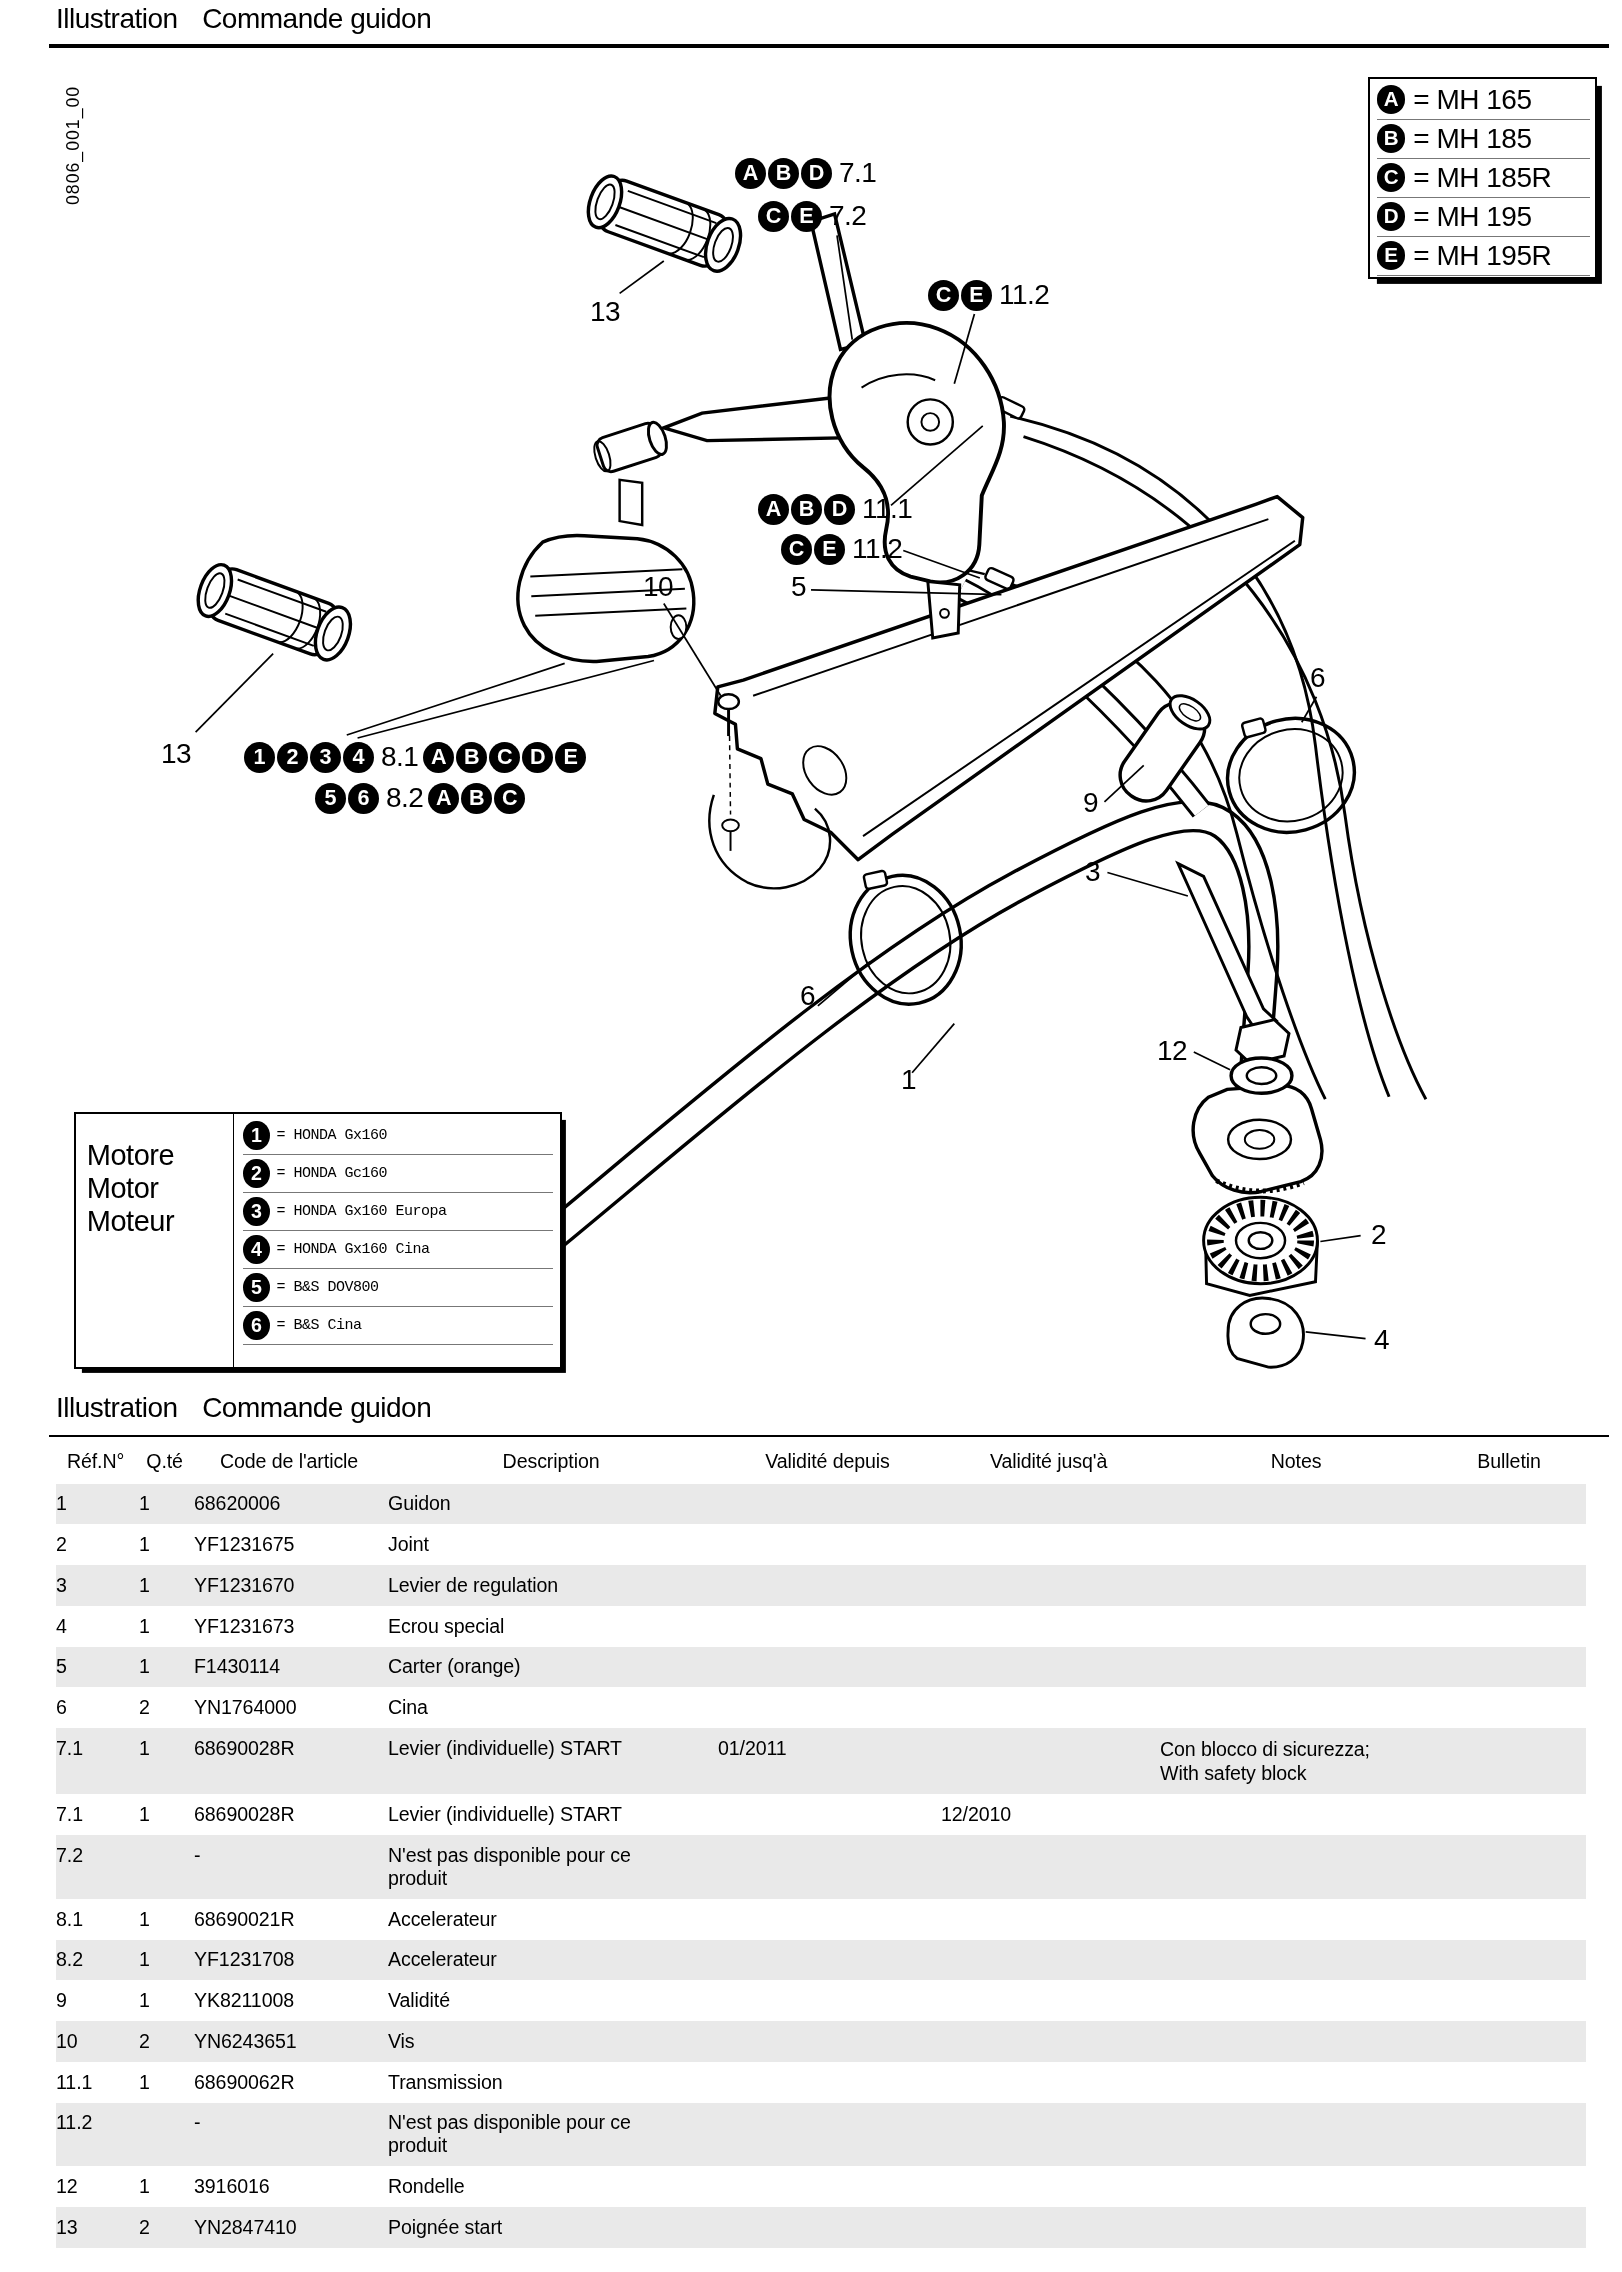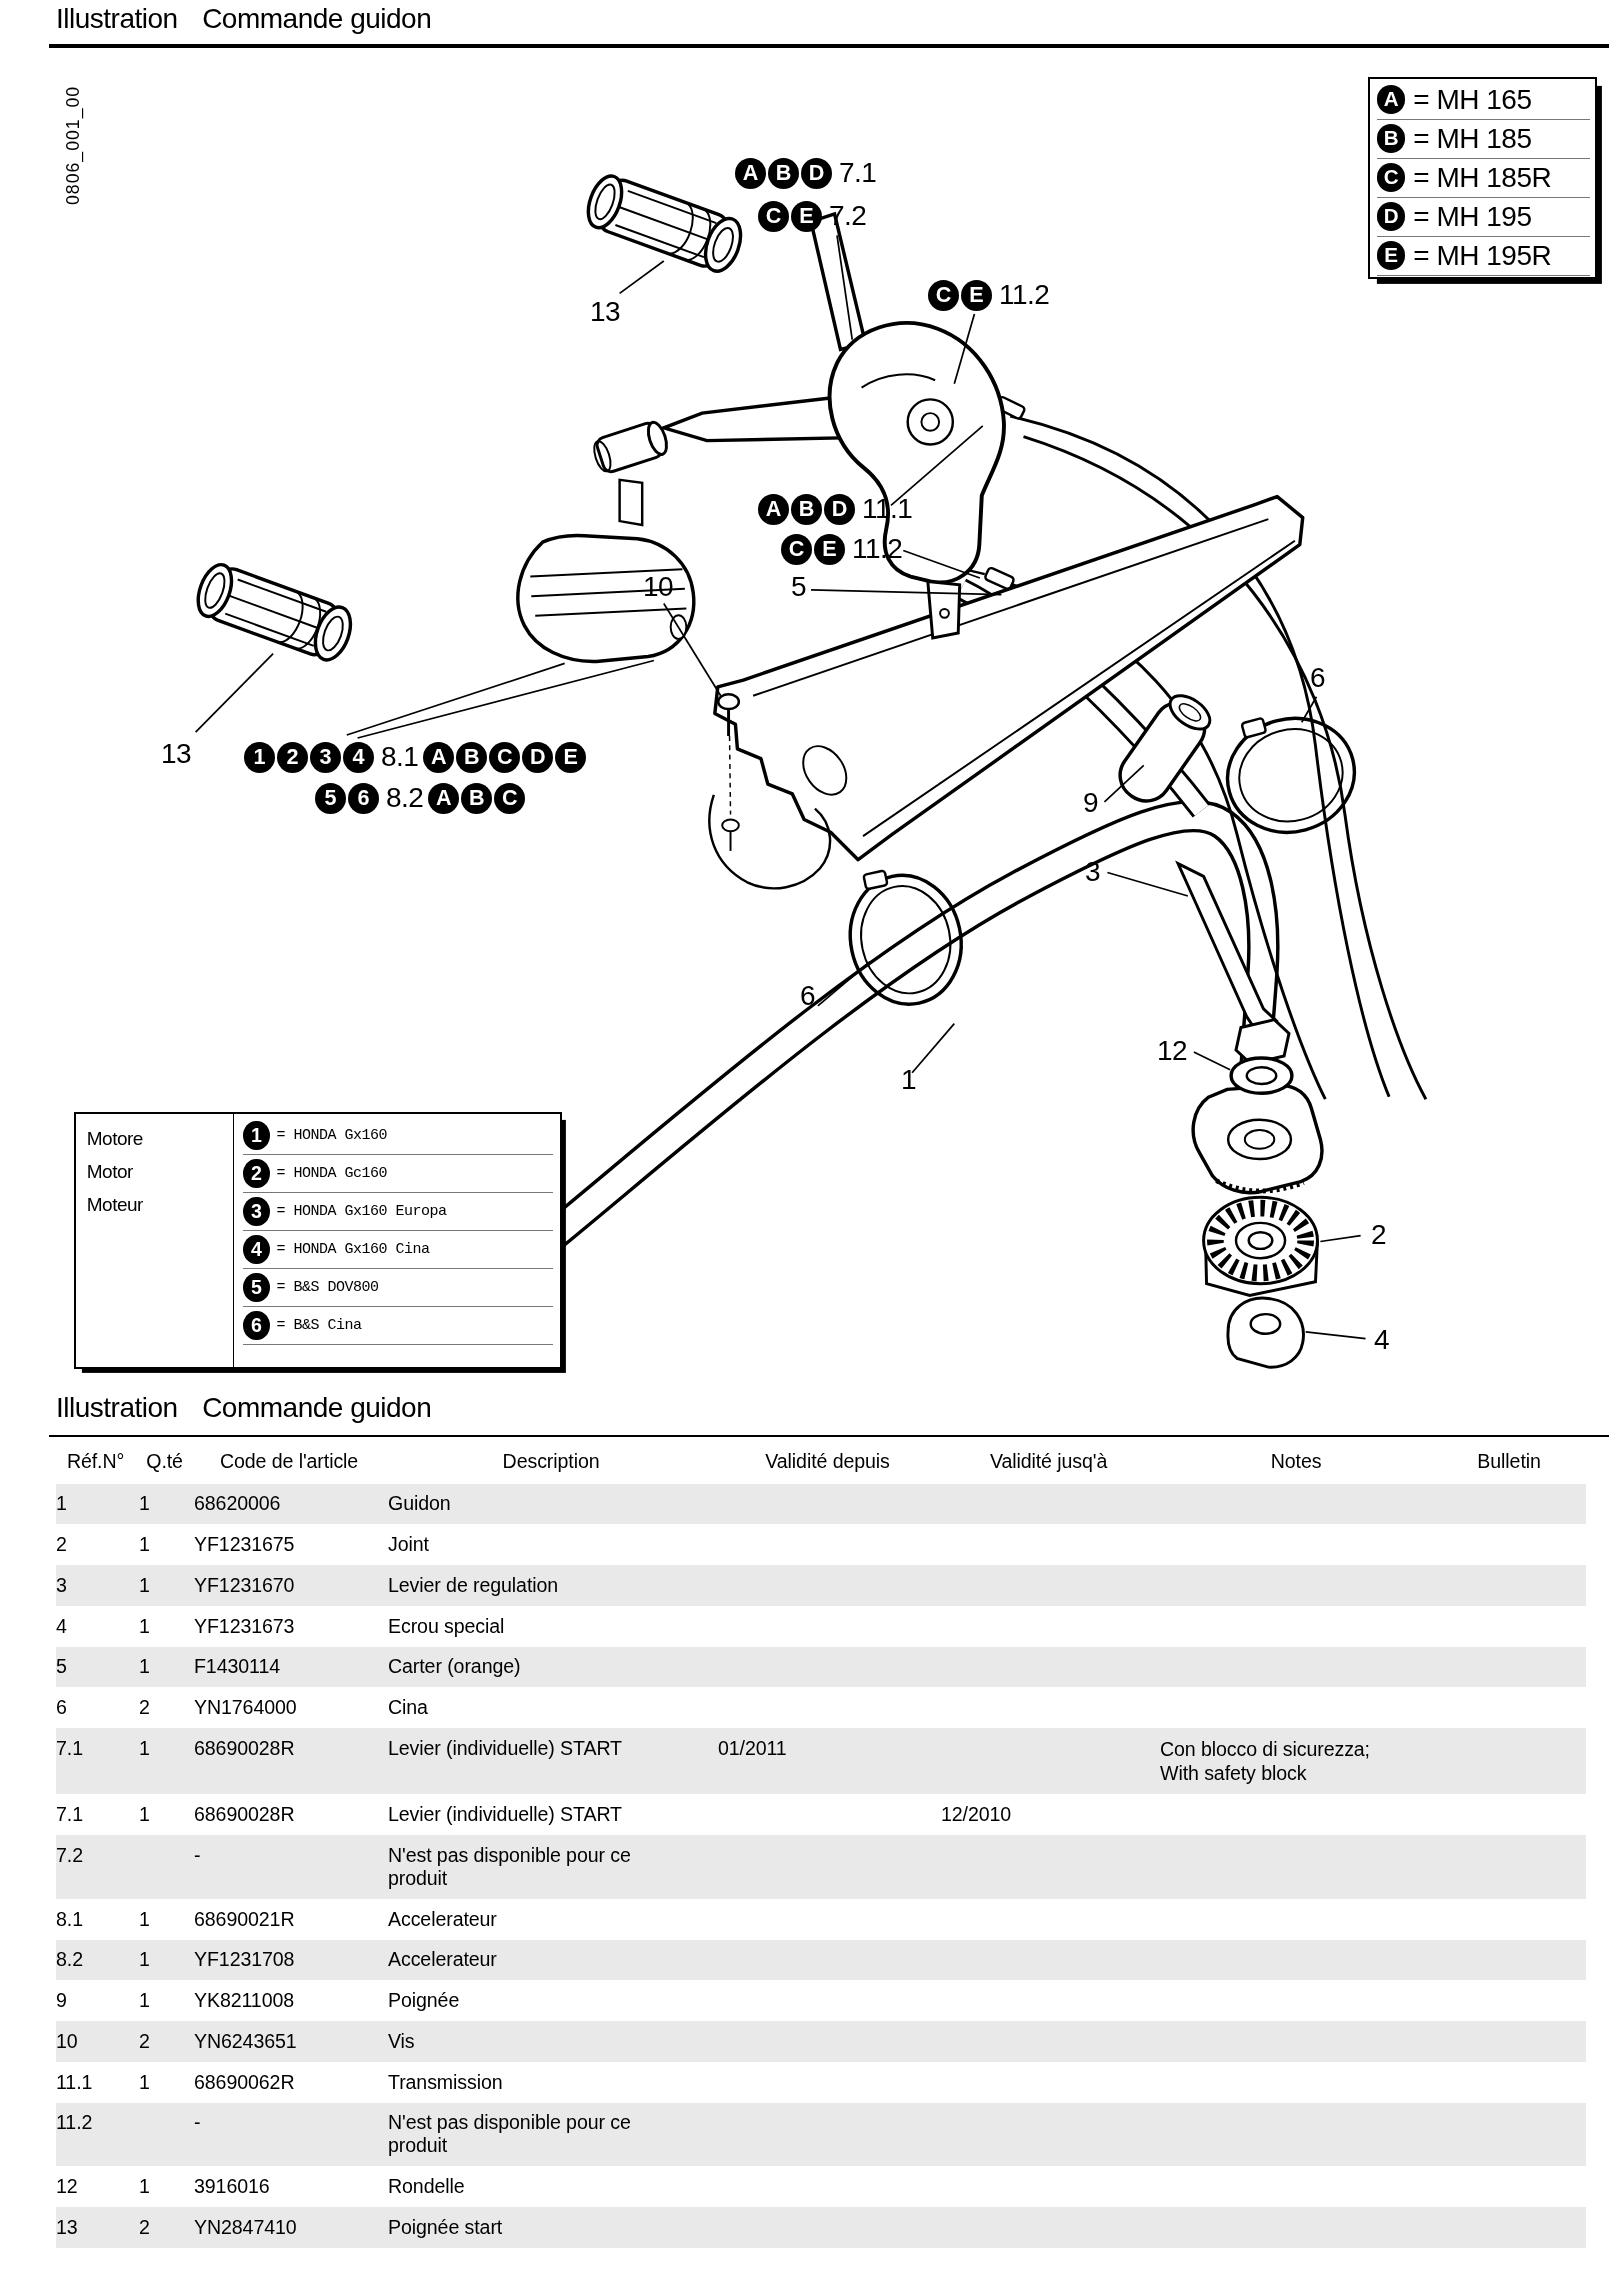--- a/index.html
+++ b/index.html
@@ -24,21 +24,21 @@
   
   .model-legend{position:absolute;left:1368px;top:27.5px;width:225px;background:#fff;
                 border:2px solid #000;box-shadow:6.9px 6.9px 0 -2px #000;padding:2px 0 1px 0;}
   .legend-row{display:flex;align-items:center;height:38px;margin:0 4.9px 0 6.9px;
               border-bottom:1.5px double #777;}
   .legend-label{font-size:28px;margin-left:7.9px;letter-spacing:-0.5px;white-space:nowrap;}
 
   
   .motor-legend{position:absolute;left:74px;top:1063px;width:484px;height:253px;background:#fff;
                 border:2px solid #000;box-shadow:5.9px 5.9px 0 -2px #000;display:flex;}
-  .motor-left{width:146px;padding:7.9px 0 0 10.8px;font-size:19px;line-height:33px;letter-spacing:-0.5px;}
+  .motor-left{width:146px;padding:7.9px 0 0 10.8px;font-size:29px;line-height:33px;letter-spacing:-0.5px;margin-top:17px;}
   .motor-divider{width:1.5px;background:#000;}
   .motor-rows{flex:1;padding:2.9px 6.9px 0 8.8px;}
   .motor-row{display:flex;align-items:center;height:37px;border-bottom:1.5px double #777;}
   .motor-label{font-size:15px;margin-left:6.9px;letter-spacing:-0.5px;white-space:nowrap;font-family:Liberation Mono, monospace;}
 
   
   .callout{position:absolute;display:flex;align-items:center;height:34px;white-space:nowrap;}
   .co-label{font-size:28px;margin:0 4.9px;letter-spacing:-0.5px;}
 
   
@@ -494,21 +494,21 @@
         <td class="c-desc"><span class="wrap">Accelerateur</span></td>
         <td class="c-from"></td>
         <td class="c-to"></td>
         <td class="c-notes"><span class="notes"></span></td>
         <td class="c-bulletin"></td>
       </tr>
       <tr>
         <td class="c-ref">9</td>
         <td class="c-qty">1</td>
         <td class="c-code">YK8211008</td>
-        <td class="c-desc"><span class="wrap">Poignée</span></td>
+        <td class="c-desc"><span class="wrap">Validité</span></td>
         <td class="c-from"></td>
         <td class="c-to"></td>
         <td class="c-notes"><span class="notes"></span></td>
         <td class="c-bulletin"></td>
       </tr>
       <tr>
         <td class="c-ref">10</td>
         <td class="c-qty">2</td>
         <td class="c-code">YN6243651</td>
         <td class="c-desc"><span class="wrap">Vis</span></td>

